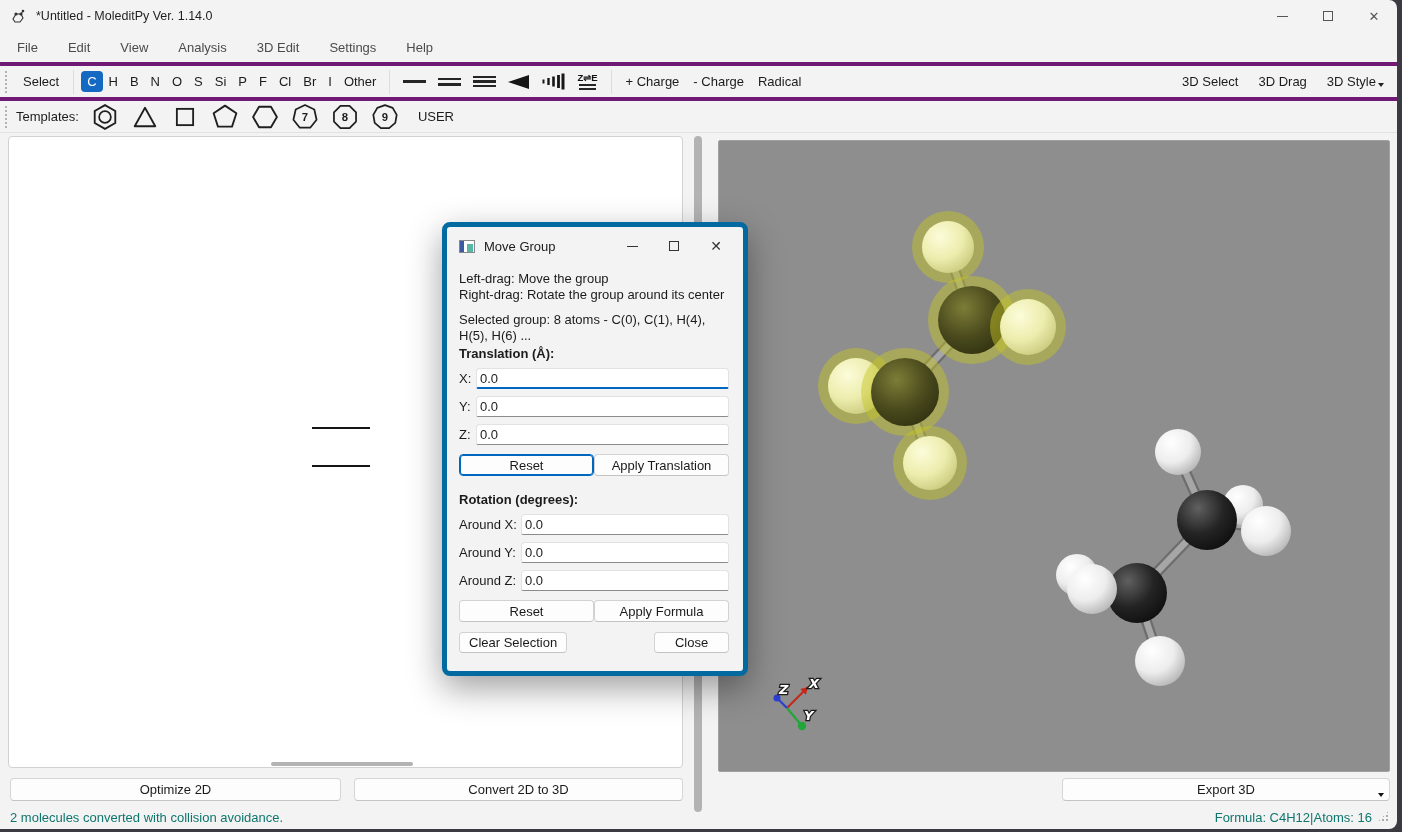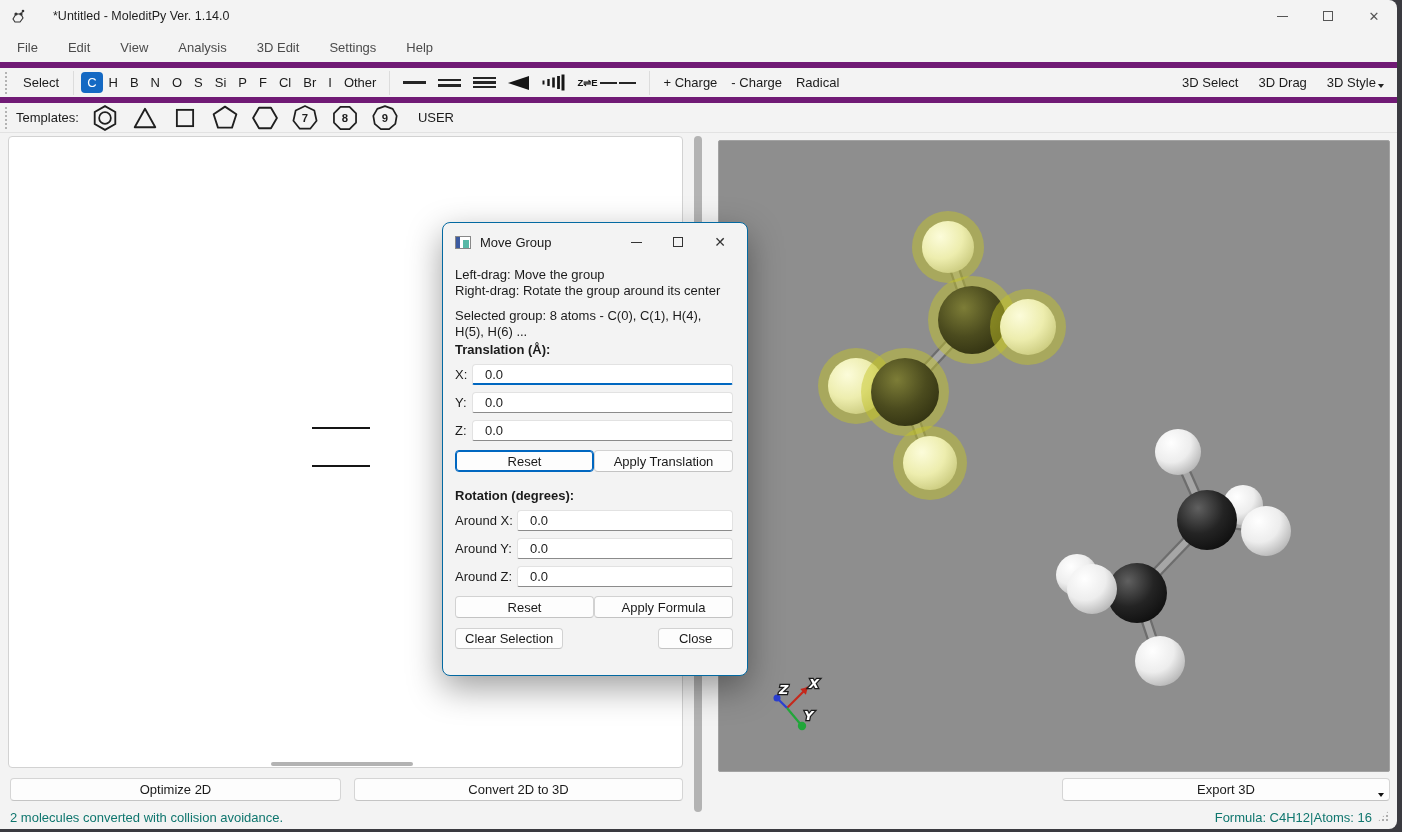--- a/index.html
+++ b/index.html
@@ -3,51 +3,51 @@
 <meta charset="utf-8">
 <style>
   * { box-sizing: border-box; margin: 0; padding: 0; }
   html,body { width:1402px; height:832px; overflow:hidden; }
   body { background:#3a3a40; font-family:"Liberation Sans", sans-serif; position:relative; }
 
   .window { position:absolute; left:0; top:0; width:1397px; height:829px;
             background:#f3f3f3; border-radius:0 8px 8px 0; overflow:hidden; }
 
   
-  .titlebar { height:32px; display:flex; align-items:center;gap:17px; }
+  .titlebar { height:32px; display:flex; align-items:center; }
   .app-icon { margin-left:10px; width:17px; height:17px; }
   .title-text { margin-left:9px; font-size:12.5px; color:#1f1f1f; }
   .wincontrols { margin-left:auto; display:flex; height:32px; }
   .wc { width:46px; height:32px; display:flex; align-items:center; justify-content:center; color:#555; }
   .wc .bar { width:11px; height:1px; background:#555; }
   .wc .box { width:10px; height:10px; border:1px solid #555; }
   .wc .x { font-size:13px; line-height:1; }
 
   
   .menubar { height:30px; display:flex; align-items:center; padding-left:17px; gap:30px;
              font-size:13px; color:#4b4b4b; }
   .menu-item { cursor:default; }
 
   
-  .toolbar { display:flex; align-items:center; height:35px; border-top:6px solid #701a75; font-size:13px; color:#1b1b1b;text-align:center; }
+  .toolbar { display:flex; align-items:center; height:35px; border-top:4px solid #701a75; font-size:13px; color:#1b1b1b;text-align:center; }
   .toolbar.tb2 { border-bottom:1px solid #e2e2e2; height:36px; }
   .grip { width:5px; height:24px; margin:0 7px 0 4px;
           background-image:radial-gradient(circle, #b3b3b3 1px, transparent 1.3px);
           background-size:4px 4px; }
   .tsep { width:1px; height:24px; background:#dcdcdc; margin:0 7px; }
   .tbtn { padding:3px 7px; border-radius:4px; cursor:default; white-space:nowrap; }
   .elbtn { padding:3px 6px; border-radius:4px; }
   .elbtn.active { background:#1469c3; color:#fff; }
   .bondbtn { padding:2px 4px; margin:0 2px; display:flex; align-items:center; justify-content:center; }
   .bline { width:23px; height:2.5px; background:#252525; }
   .bstack { display:flex; flex-direction:column; gap:3px; }
   .bstack.tight { gap:2px; }
   .wedge { width:0; height:0; border-top:7px solid transparent; border-bottom:7px solid transparent;
            border-right:21px solid #161616; }
-  .ez { display:flex; align-items:center; gap:2px; }
+  .ez { display:flex; flex-direction:column; align-items:center; gap:2px; }
   .ez .ezt { font-size:9.5px; font-weight:bold; color:#111; line-height:1; }
   .ez .ezl { width:17px; height:2px; background:#252525; }
   .right-tools { margin-left:auto; display:flex; gap:6px; margin-right:6px; align-items:center; }
   .caret-down { width:0; height:0; border-left:3.5px solid transparent; border-right:3.5px solid transparent;
                 border-top:4px solid #222; display:inline-block; margin-left:2px; vertical-align:-1px; }
   .tmpl-label { margin-right:6px; }
   .tmplbtn { padding:2px 3px; margin:0 4px; display:flex; align-items:center; }
   .tmpl-user { margin-left:6px; }
 
   
@@ -77,21 +77,21 @@
   .statusbar { position:absolute; left:0; top:805px; width:1397px; height:24px;
                display:flex; align-items:center; padding:0 8px 0 10px; font-size:13px; color:#0f766e; }
   .status-right { margin-left:auto; display:flex; align-items:center; gap:0; }
   .grip-corner { width:11px; height:11px; margin-left:6px; align-self:flex-end; margin-bottom:3px;
                  background-image:radial-gradient(circle, #9a9a9a 1px, transparent 1.3px);
                  background-size:4px 4px; background-position:bottom right; opacity:.8;
                  clip-path:polygon(100% 0, 100% 100%, 0 100%); }
 
   
   .dialog { position:absolute; left:442px; top:222px; width:306px; height:454px;
-            background:#f3f3f3; border:1px solid #0369a1; border-radius:8px;
+            background:#f3f3f3; border:5px solid #0369a1; border-radius:8px;
             box-shadow:0 12px 34px rgba(0,0,0,.38); }
   .dlg-title { height:38px; display:flex; align-items:center; padding:0 6px 0 12px; }
   .dlg-icon { width:16px; height:13px; border:1px solid #888; background:#fff; position:relative; }
   .dlg-icon:before { content:""; position:absolute; left:0; top:0; width:4px; height:11px; background:#3b5aa0; }
   .dlg-icon:after { content:""; position:absolute; right:1px; top:3px; width:6px; height:8px; background:#57b8a6; }
   .dlg-title-text { margin-left:9px; font-size:13px; color:#1a1a1a; }
   .dlg-controls { margin-left:auto; display:flex; }
   .dc { width:42px; height:34px; display:flex; align-items:center; justify-content:center; color:#333; }
   .dc .bar { width:11px; height:1px; background:#333; }
   .dc .box { width:10px; height:10px; border:1px solid #333; }
@@ -99,21 +99,21 @@
   .dlg-body { padding:6px 14px 0 12px; font-size:13px; color:#1b1b1b; }
   .instr { line-height:16px; }
   .selgrp { margin-top:9px; line-height:16px; }
   .seclabel { margin-top:2px; font-weight:bold; }
   .frow { display:flex; align-items:center; margin-top:7px; }
   .frow .flabel { flex:0 0 auto; }
   .frow.t .flabel { width:17px; }
   .frow.r .flabel { width:62px; }
   .fld { flex:1; height:21px; background:#fff; border:1px solid #e2e2e2; border-bottom:1px solid #8b8b8b;
          border-radius:4px 4px 2px 2px; font-size:13px; font-family:"Liberation Sans",sans-serif;
-         padding:0 12px; color:#1b1b1b; outline:none; }
+         padding:0 3px; color:#1b1b1b; outline:none; }
   .fld.focused { border-bottom:2px solid #0067c0; }
   .btnrow { display:flex; gap:0; margin-top:9px;border-radius:8px; }
   .btn { background:#fdfdfd; border:1px solid #d2d2d2; border-bottom-color:#c3c3c3; border-radius:4px;
          font-size:13px; color:#1a1a1a; display:flex; align-items:center; justify-content:center; height:22px; }
   .btnrow .btn { flex:1; }
   .btn.focus-ring { border:1px solid #0067c0; box-shadow:inset 0 0 0 1px #0067c0; }
   .dlg-bottom { display:flex; justify-content:space-between; margin-top:10px; }
   .btn.small { height:21px; padding:0 9px; }
   .btn.close-btn { width:75px; }
 </style>

